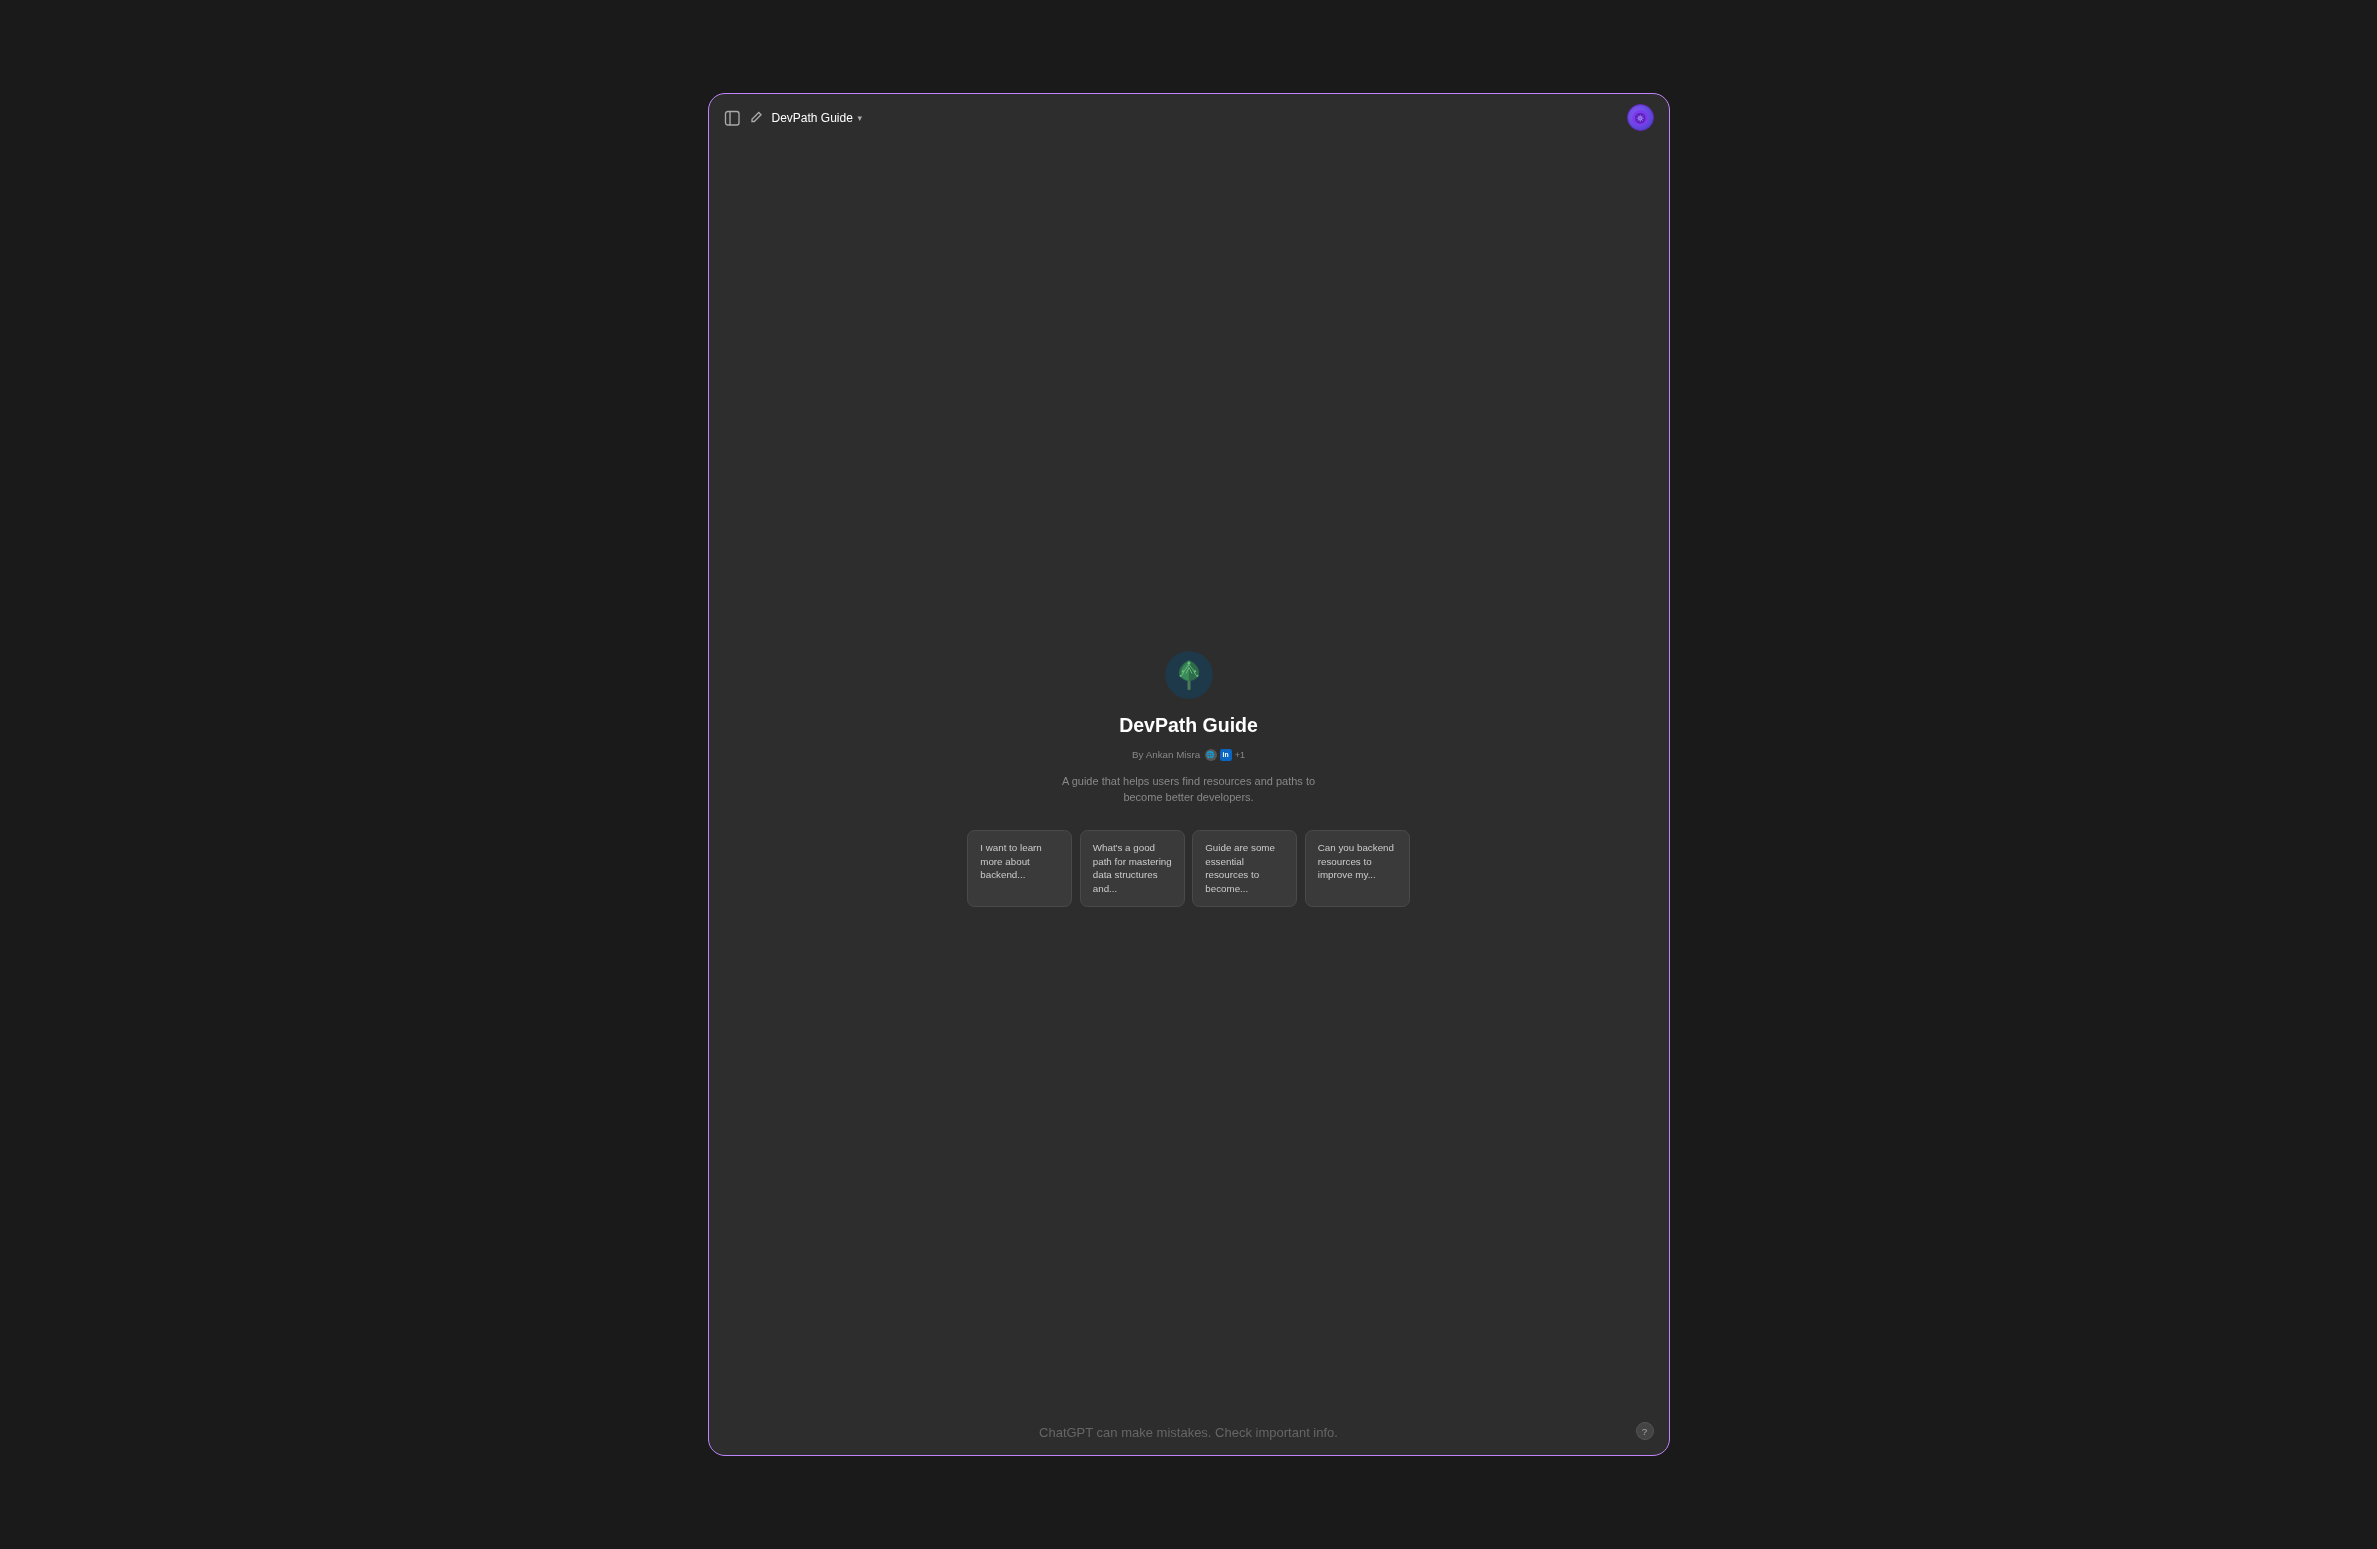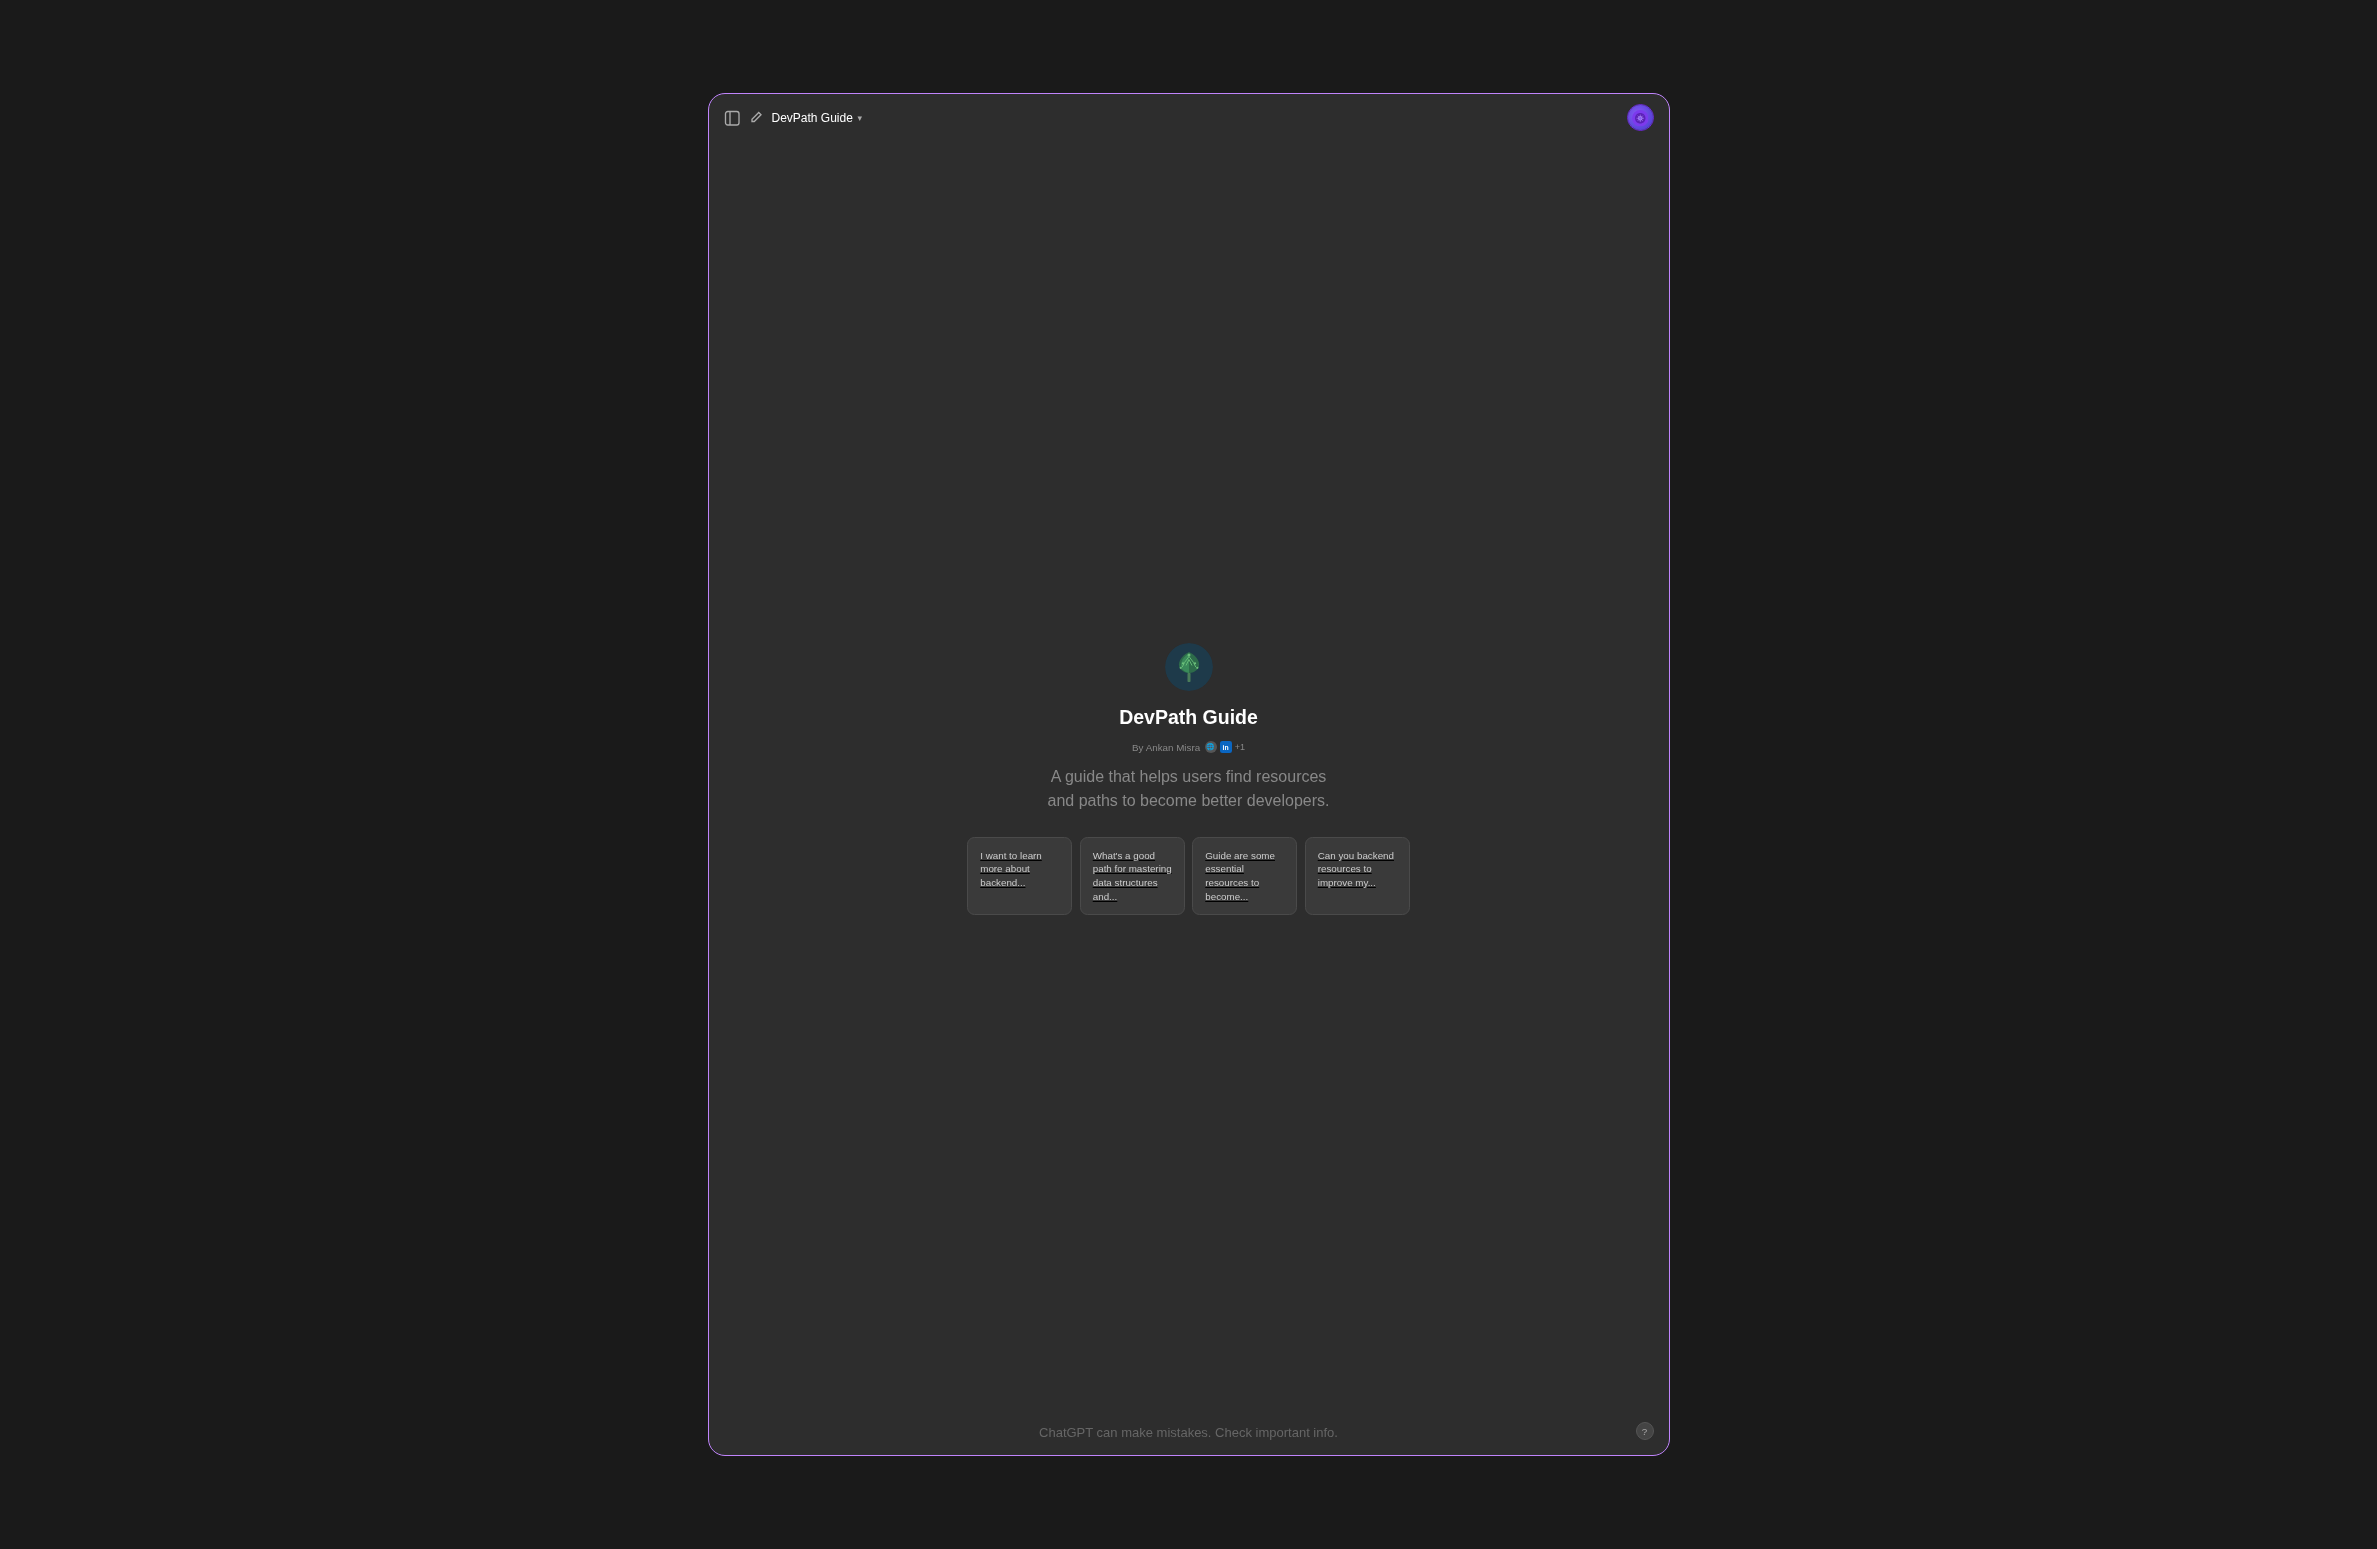--- a/index.html
+++ b/index.html
@@ -178,35 +178,34 @@
       color: #fff;
       border-radius: 2.3px;
     }
 
     .badge-plus {
       color: #888;
       font-size: 9px;
     }
 
     .bot-description {
-      font-size: 16px;
+      font-size: 11px;
       color: #888;
       text-align: center;
       max-width: 286px;
       line-height: 1.5;
     }
 
     
     .suggestion-cards {
       display: flex;
       gap: 7.5px;
       margin-top: 12px;
       flex-wrap: wrap;
       justify-content: flex-end;
-      text-decoration: underline;
     }
 
     .suggestion-card {
       background: #3a3a3a;
       border: 0.8px solid #4a4a4a;
       border-radius: 7.5px;
       padding: 10.5px 12px;
       width: 105px;
       font-size: 9.8px;
       color: #ccc;

